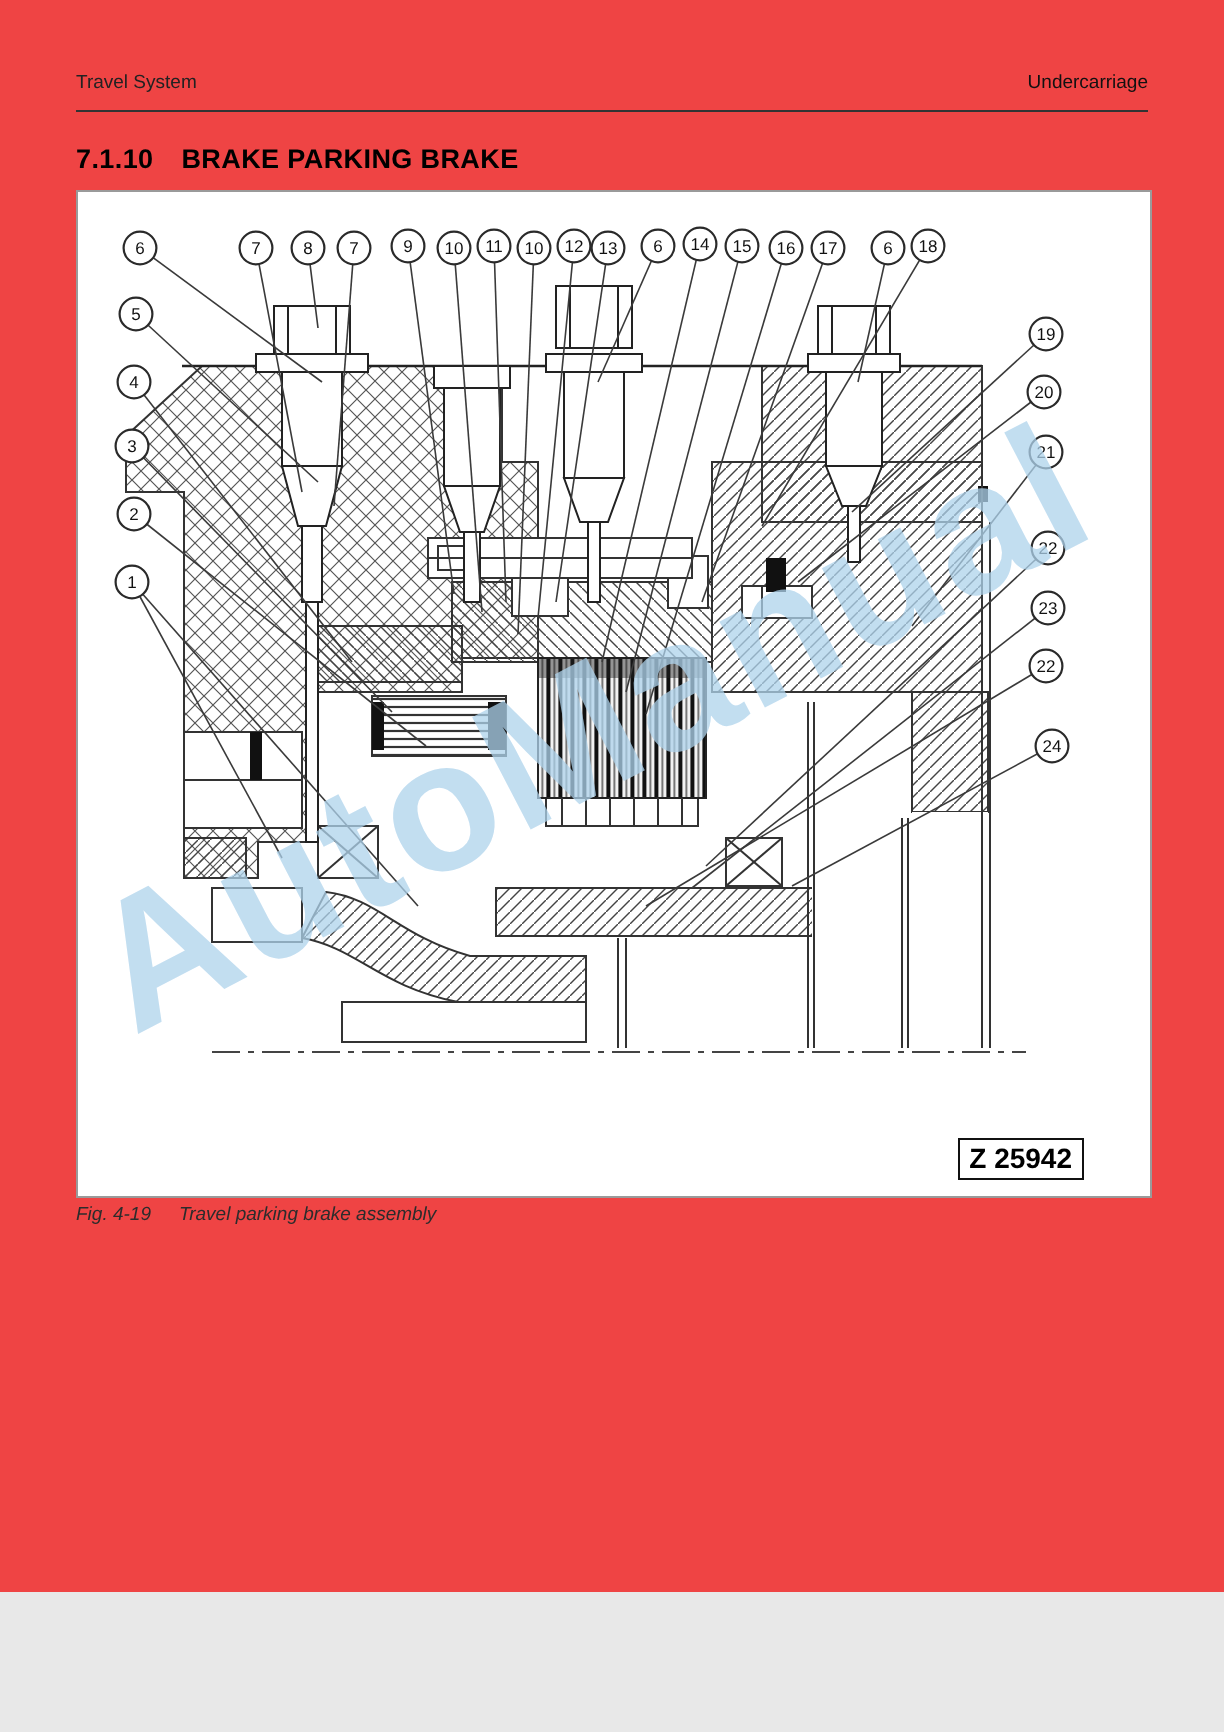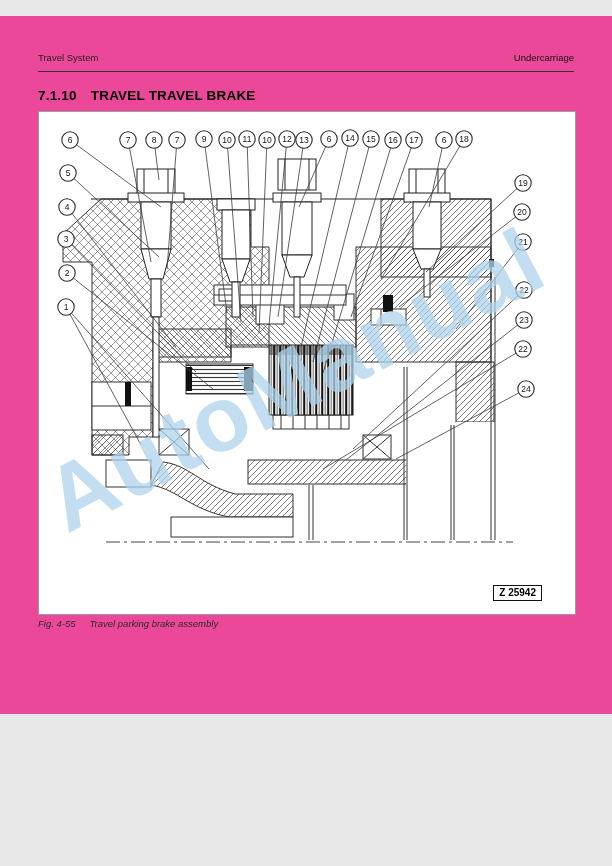--- a/index.html
+++ b/index.html
@@ -1,41 +1,41 @@
 <!DOCTYPE html>
 <html><head>
 <meta charset="utf-8">
 <style>
   html,body{margin:0;padding:0;background:#e8e8e8;}
-  #page{position:relative;width:612px;height:698px;background:#ec4899;margin:16px auto;
+  #page{position:relative;width:612px;height:796px;background:#ef4444;margin:0 auto;
         font-family:"Liberation Sans",sans-serif;color:#1a1a1a;overflow:hidden;}
   .hdr-left{position:absolute;left:38px;top:36px;font-size:9.5px;color:#222;}
   .hdr-right{position:absolute;right:38px;top:36px;font-size:9.5px;font-weight:normal;color:#111;}
   .hdr-rule{position:absolute;left:38px;top:55px;width:536px;height:0;border-top:1px solid #333;}
   .sec-title{position:absolute;left:38px;top:72px;font-size:13.5px;font-weight:bold;color:#000;letter-spacing:.2px;}
   .sec-title .num{margin-right:14px;}
   #figure-frame{position:absolute;left:38px;top:95px;width:536px;height:502px;border:1px solid #9a9a9a;background:#fff;}
   #figure-frame svg{position:absolute;left:0;top:0;}
   .zbox{position:absolute;right:33px;top:473px;border:1.6px solid #111;background:#fff;
-        font-size:10px;font-weight:bold;padding:1px 5px 2px 5px;color:#000;}
+        font-size:14px;font-weight:bold;padding:1px 5px 2px 5px;color:#000;}
   .caption{position:absolute;left:38px;top:602px;font-size:9.5px;font-style:italic;color:#2c2c2c;}
   .caption .cap-label{margin-right:14px;}
   .footer{position:absolute;left:38px;top:826px;font-size:9.5px;color:#111;font-weight:bold;}
 </style>
 </head>
 <body>
 
 <div id="page">
 
   <div class="hdr-left">Travel System</div>
   <div class="hdr-right">Undercarriage</div>
   <div class="hdr-rule"></div>
 
   <div class="sec-title">
-    <span class="num">7.1.10</span><span>TRAVEL TRAVEL BRAKE</span>
+    <span class="num">7.1.10</span><span>BRAKE PARKING BRAKE</span>
   </div>
 
   <div id="figure-frame">
     <svg id="drawing" width="536" height="502" viewBox="0 0 536 502">
       <defs>
         <pattern id="cross" width="9" height="9" patternUnits="userSpaceOnUse">
           <path d="M0,9 L9,0 M0,0 L9,9" stroke="#555" stroke-width="0.6" fill="none"></path>
         </pattern>
         <pattern id="hatch" width="6" height="6" patternUnits="userSpaceOnUse">
           <path d="M0,6 L6,0" stroke="#444" stroke-width="0.7" fill="none"></path>
@@ -307,17 +307,17 @@
             <text x="487" y="280" text-anchor="middle" font-size="8.5" font-family="Liberation Sans, sans-serif" fill="#111">24</text>
           </g>
         </g>
 
       <text transform="translate(28,422) rotate(-27.5)" font-size="92" font-weight="bold" letter-spacing="2" font-family="Liberation Sans, sans-serif" id="wm-text" fill="#aed3ec" opacity="0.75">AutoManual</text>
     </svg>
     <div class="zbox">Z 25942</div>
   </div>
 
   <div class="caption">
-    <span class="cap-label">Fig. 4-55</span><span>Travel parking brake assembly</span>
+    <span class="cap-label">Fig. 4-19</span><span>Travel parking brake assembly</span>
   </div>
 
   <div class="footer">4 - 34</div>
 </div>
 
 </body></html>

